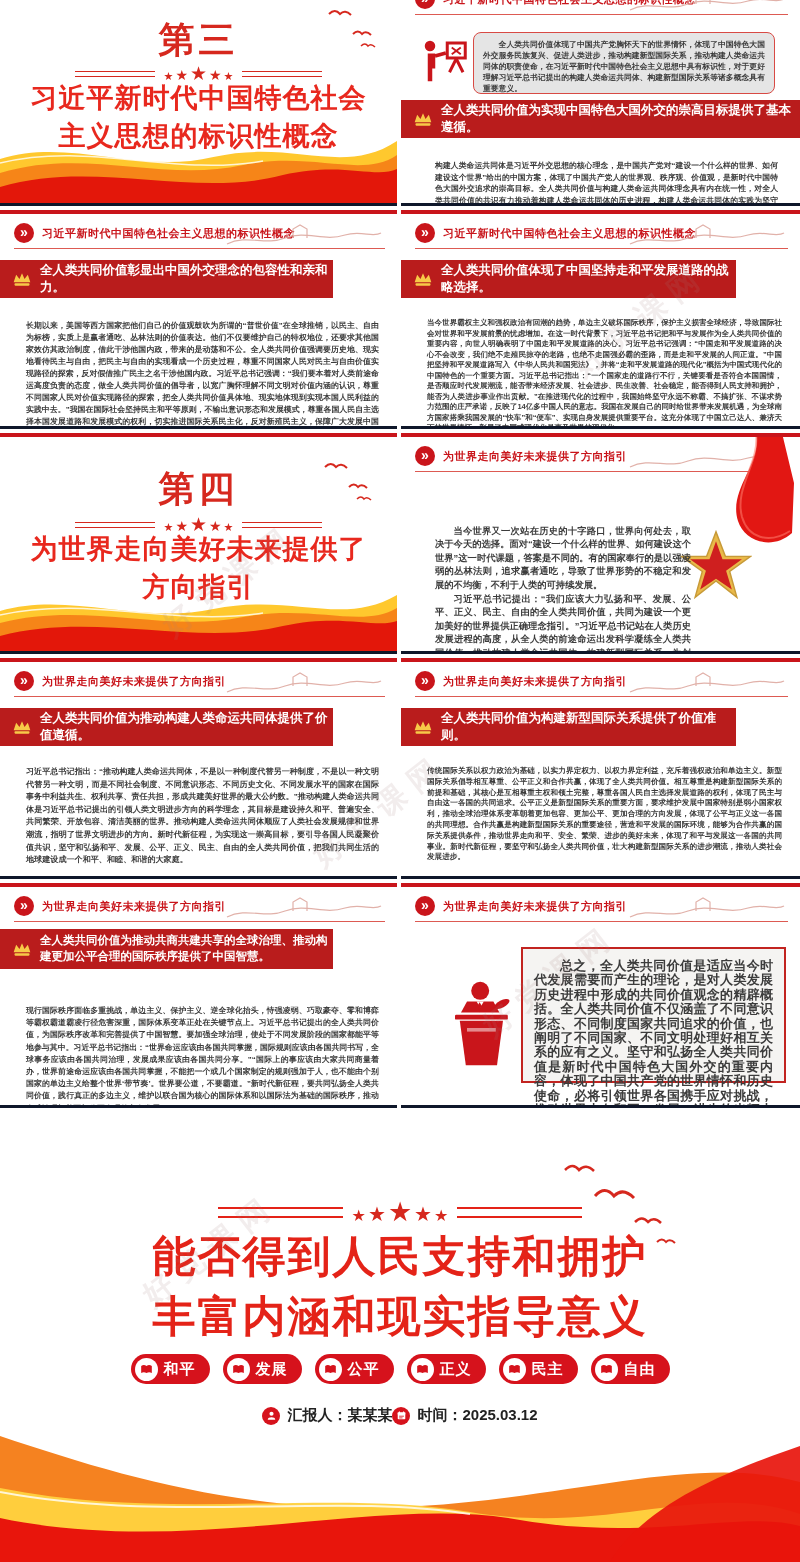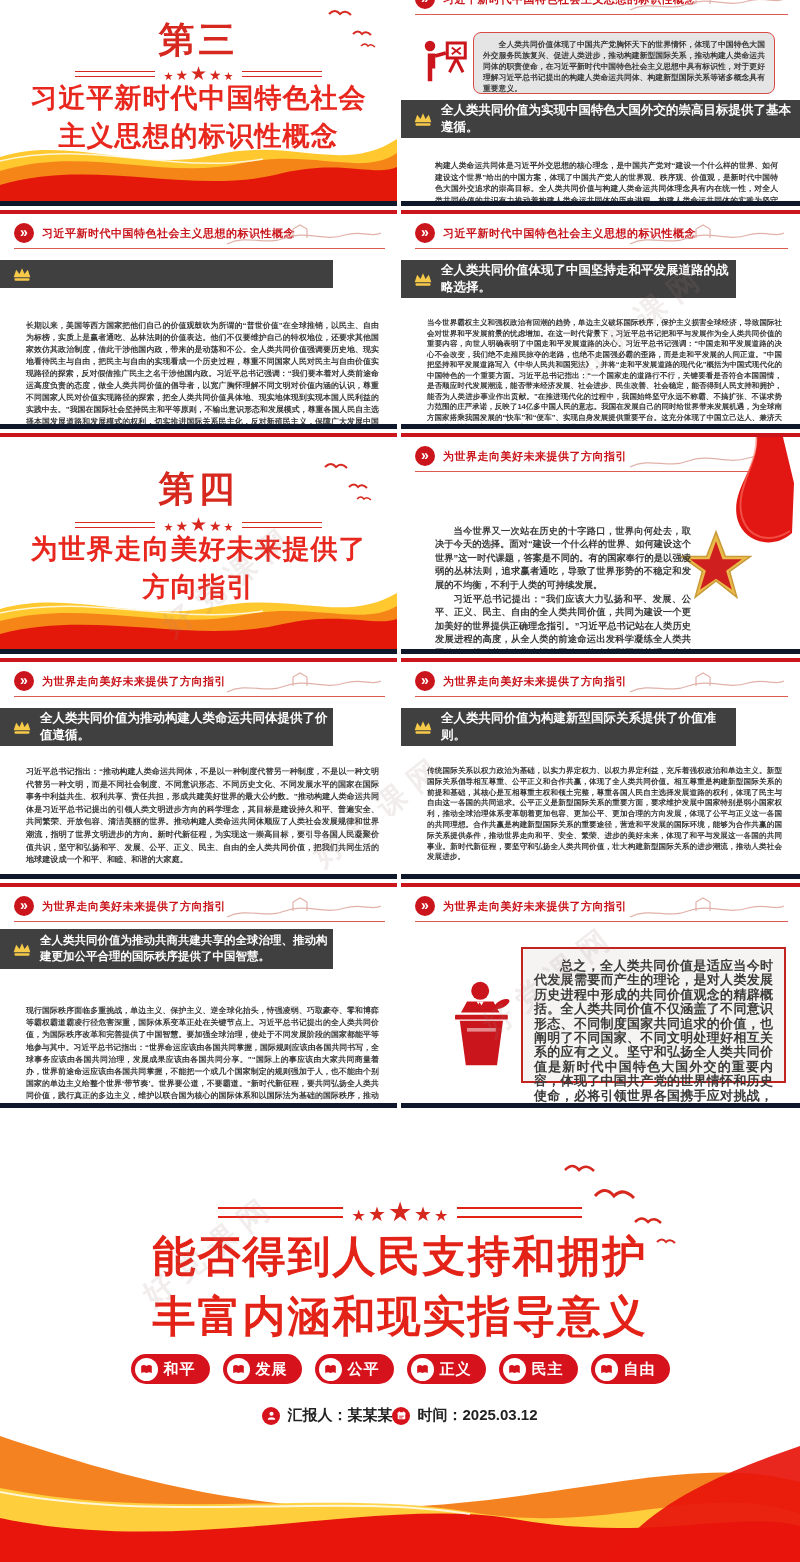--- a/index.html
+++ b/index.html
@@ -1,34 +1,34 @@
 <!DOCTYPE html>
 <html><head>
 <meta charset="utf-8">
 <style>
   html,body{margin:0;padding:0;background:#fff;}
   .page{position:relative;width:800px;height:1562px;background:#fff;overflow:hidden;
         font-family:"Liberation Sans","DejaVu Sans",sans-serif;}
   .slide{position:absolute;background:#fff;overflow:hidden;
-         border-top:4px solid #c9151b;border-bottom:5px solid #0f172a;box-sizing:border-box;}
+         border-top:4px solid #c9151b;border-bottom:3px solid #0f172a;box-sizing:border-box;}
   .slide.no-top{border-top:none;}
   .slide.no-bottom{border-bottom:none;}
 
   
   .hdr{position:absolute;left:0;right:0;top:6px;height:32px;}
   .chev{position:absolute;left:14px;top:3px;width:20px;height:20px;border-radius:50%;
         background:#c9151b;color:#fff;font-weight:bold;font-size:14px;line-height:19px;
         text-align:center;}
   .htitle{position:absolute;left:42px;top:6px;font-size:11px;font-weight:bold;color:#c9151b;
           letter-spacing:.5px;white-space:nowrap;}
   .hline{position:absolute;left:14px;right:12px;top:28px;border-top:1px solid #dd5a52;}
   .wall{position:absolute;right:14px;top:0;width:160px;height:30px;opacity:.85;}
 
   
-  .banner{position:absolute;left:0;top:46px;width:84%;min-height:28px;background:#404040;
+  .banner{position:absolute;left:0;top:46px;width:84%;min-height:28px;background:#b91c1c;
           color:#fff;font-weight:bold;font-size:12.5px;display:flex;align-items:center;
           padding:2px 2px 2px 40px;box-sizing:border-box;line-height:1.35;}
   .banner .emblem{position:absolute;left:12px;top:50%;transform:translateY(-50%);width:20px;height:18px;}
 
   .btext{position:absolute;font-weight:bold;color:#3c3c3c;text-align:justify;margin-top:24px;}
 
   
   .sec-num{position:absolute;left:0;right:0;text-align:center;font-size:36px;font-weight:900;
            color:#d6281e;letter-spacing:4px;}
   .divider{position:absolute;left:0;right:0;display:flex;align-items:center;justify-content:center;gap:8px;}
@@ -131,20 +131,21 @@
       <svg class="wall" viewBox="0 0 160 30">
         <path d="M4,24 C24,14 42,26 62,18 C84,10 100,22 122,15 C138,10 150,18 158,13" stroke="#dca49b" stroke-width="1.2" fill="none"></path>
         <path d="M70,18 l0,-9 l7,-4 l7,4 l0,9" stroke="#dca49b" stroke-width="1.2" fill="none"></path>
       </svg>
     </div>
     <div class="banner">
       <svg class="emblem" viewBox="0 0 24 20">
         <path d="M2,14 L5,5 L9,10 L12,3 L15,10 L19,5 L22,14 Z" fill="#f7c948"></path>
         <rect x="3" y="15" width="18" height="3" rx="1" fill="#f7c948"></rect>
       </svg>
+      <span>全人类共同价值彰显出中国外交理念的包容性和亲和力。</span>
     </div>
     <div class="btext" style="left:26px;right:18px;top:82px;font-size:7.9px;line-height:12px;">长期以来，美国等西方国家把他们自己的价值观鼓吹为所谓的“普世价值”在全球推销，以民主、自由为标榜，实质上是赢者通吃、丛林法则的价值表达。他们不仅要维护自己的特权地位，还要求其他国家效仿其政治制度，借此干涉他国内政，带来的是动荡和不公。全人类共同价值强调要历史地、现实地看待民主与自由，把民主与自由的实现看成一个历史过程，尊重不同国家人民对民主与自由价值实现路径的探索，反对假借推广民主之名干涉他国内政。习近平总书记强调：“我们要本着对人类前途命运高度负责的态度，做全人类共同价值的倡导者，以宽广胸怀理解不同文明对价值内涵的认识，尊重不同国家人民对价值实现路径的探索，把全人类共同价值具体地、现实地体现到实现本国人民利益的实践中去。”我国在国际社会坚持民主和平等原则，不输出意识形态和发展模式，尊重各国人民自主选择本国发展道路和发展模式的权利，切实推进国际关系民主化，反对新殖民主义，保障广大发展中国家能够有一个好的发展环境，实现自主发展。同时，我国还主张加强不同文明之间的交流互鉴，提高治国理政能力，共同推进适合本国国情的民主政治建设，以实现“人的自由而全面的发展”。</div>
   </div>
 
   <div class="slide" style="left:401px;top:210px;width:399px;height:219px;">
     <div class="hdr">
       <span class="chev">»</span>
       <span class="htitle">习近平新时代中国特色社会主义思想的标识性概念</span>
       <div class="hline"></div>
       <svg class="wall" viewBox="0 0 160 30">

